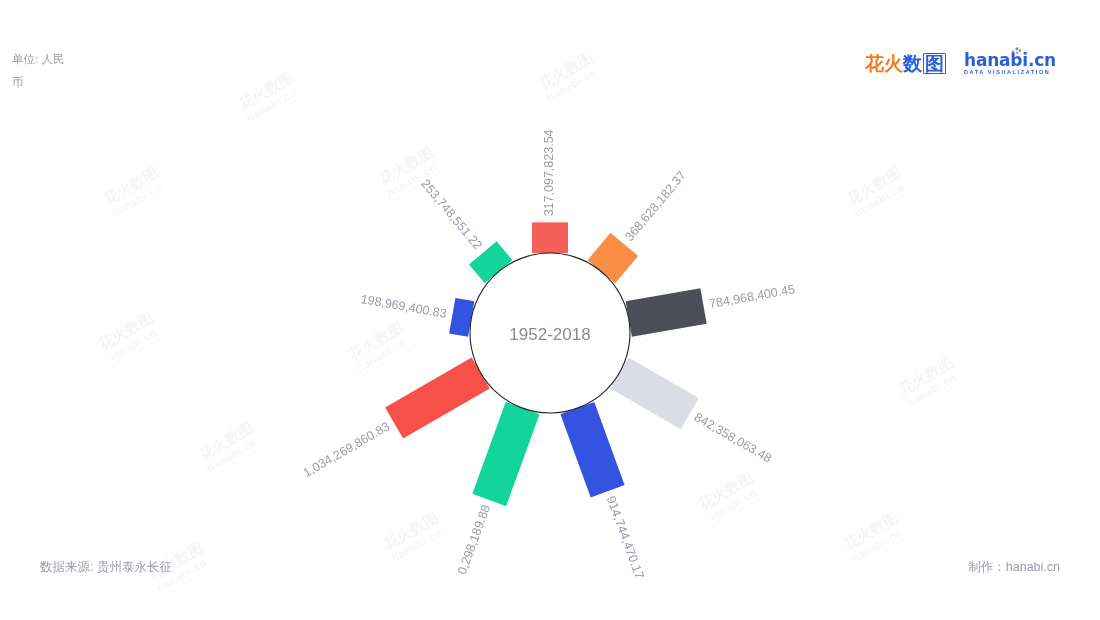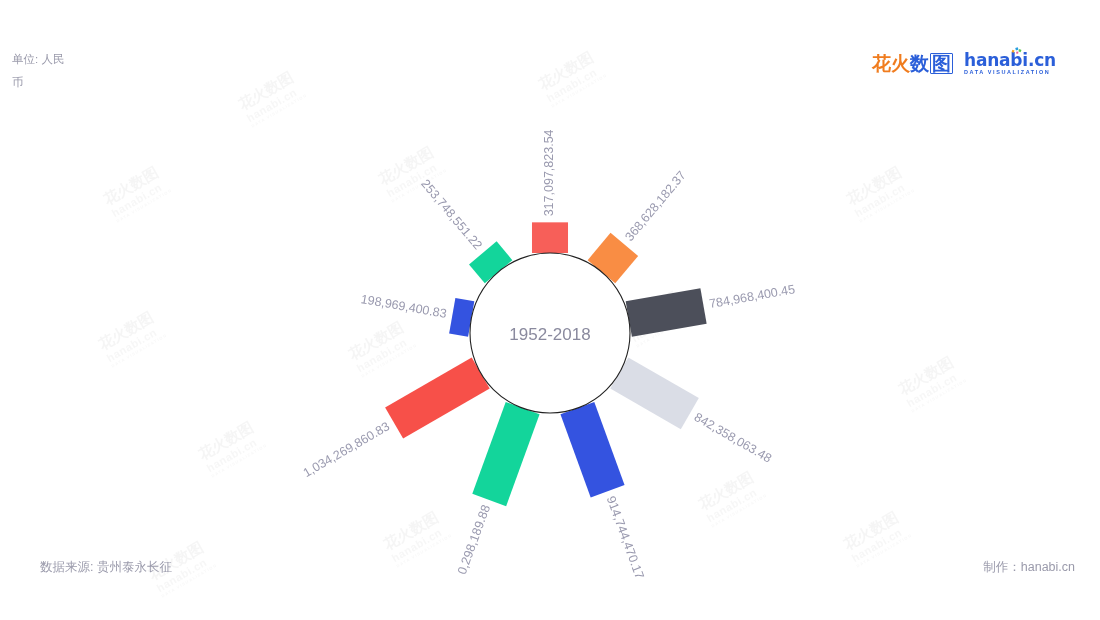--- a/index.html
+++ b/index.html
@@ -91,21 +91,21 @@
     margin-left: 12px;
   }
 
   
   .logo {
     position: absolute;
     right: 44px;
     top: 52px;
     display: flex;
     align-items: center;
-    gap: 11px;
+    gap: 18px;
     z-index: 6;
   }
   .logo-cn {
     display: flex;
     align-items: center;
     font-family: "DejaVu Sans", sans-serif;
     font-size: 19px;
     font-weight: 700;
     line-height: 1;
   }
@@ -158,21 +158,21 @@
   .footer-left {
     position: absolute;
     left: 40px;
     bottom: 44px;
     font-size: 12.5px;
     color: #9a9aab;
     z-index: 6;
   }
   .footer-right {
     position: absolute;
-    right: 25px;
+    right: 40px;
     bottom: 44px;
     font-size: 12.5px;
     color: #9a9aab;
     z-index: 6;
   }
 </style>
 </head>
 <body>
 
 <div class="canvas">

